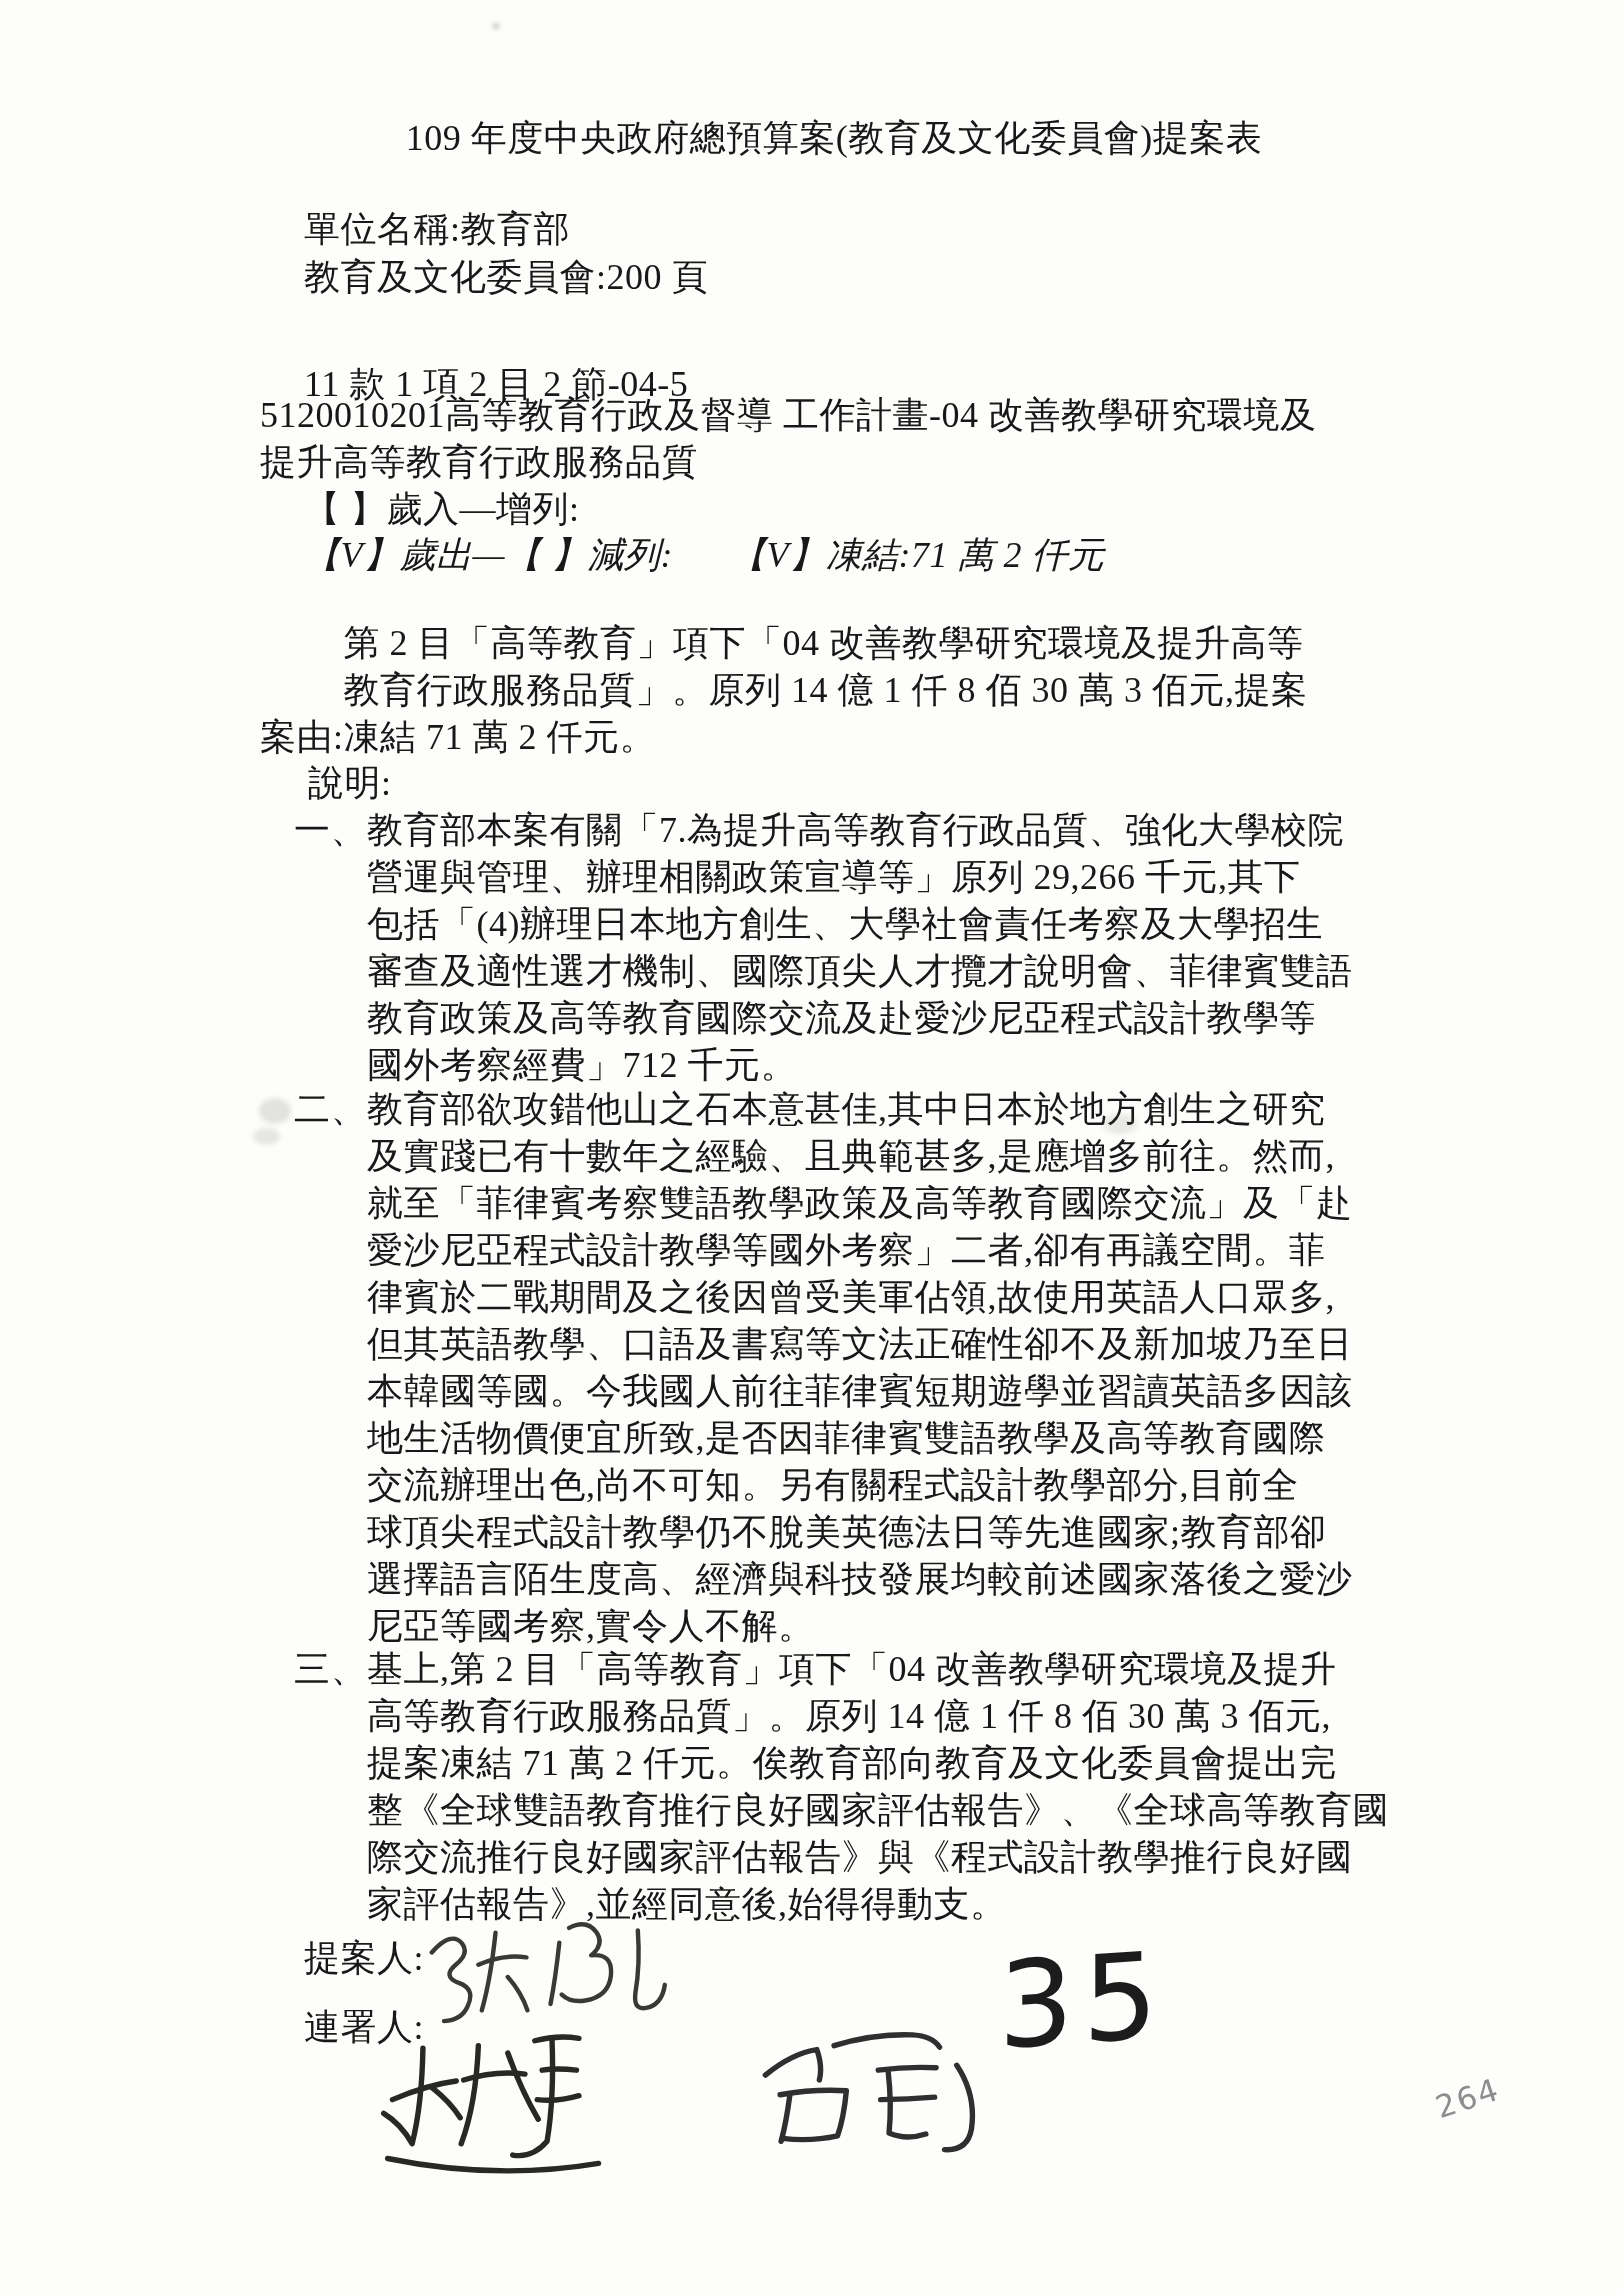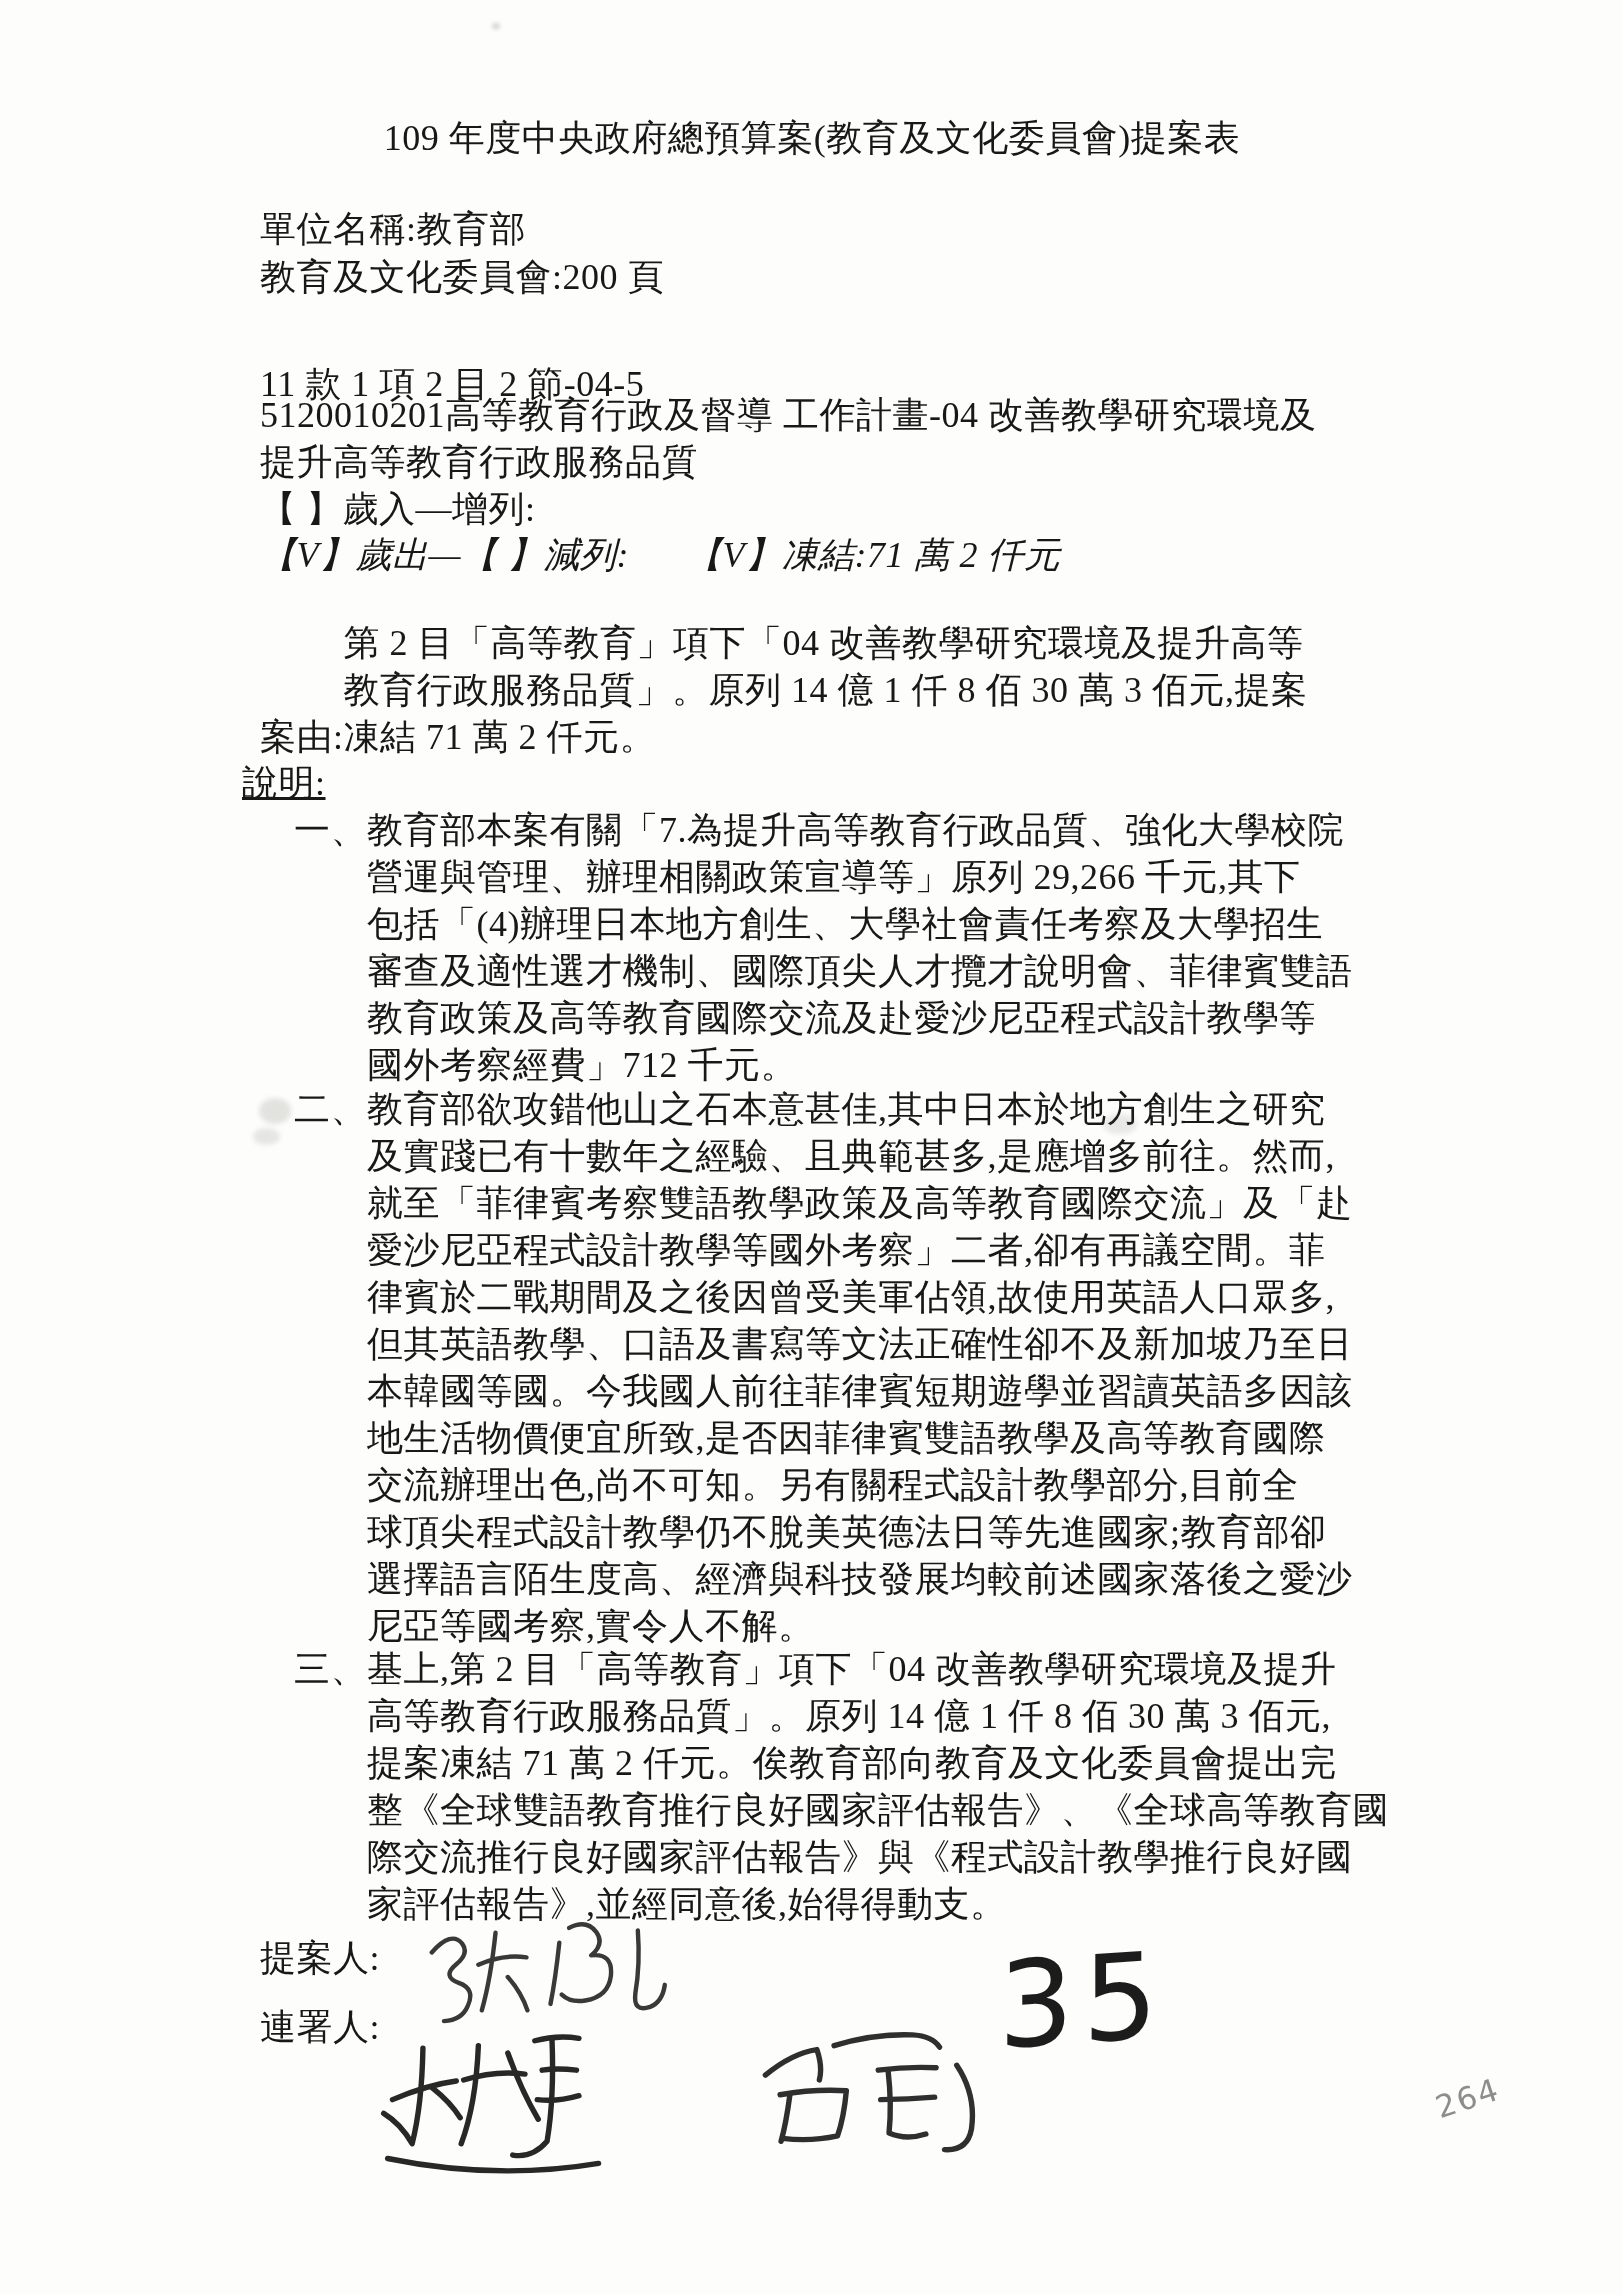--- a/index.html
+++ b/index.html
@@ -14,20 +14,21 @@
     height: 2295px;
     background: #fdfdfb;
     overflow: hidden;
   }
   .line {
     position: absolute;
     font-size: 36px;
     line-height: 47px;
     white-space: pre;
     letter-spacing: 0.5px;
+    padding-left: 44px;
   }
   .title {
     left: 0;
     top: 115px;
     width: 1624px;
     text-align: center;
   }
   .lines {
     white-space: pre-line;
     font-size: 36px;
@@ -60,21 +61,21 @@
     white-space: pre;
     letter-spacing: 0.5px;
   }
   .pos-unit-name   { left: 260px; top: 206px; }
   .pos-unit-page   { left: 260px; top: 254px; }
   .pos-code1       { left: 260px; top: 346px; margin-top: 15px; }
   .pos-code2       { position: absolute; left: 260px; top: 392px; }
   .pos-chk1        { left: 260px; top: 486px; }
   .pos-chk2        { left: 260px; top: 532px; font-style: italic; }
   .pos-case        { left: 260px; top: 620px; }
-  .pos-explain     { left: 242px; top: 760px; text-decoration: underline; }
+  .pos-explain     { left: 264px; top: 760px; }
   .pos-item1       { top: 807px; }
   .pos-item2       { top: 1086px; }
   .pos-item3       { top: 1646px; }
   .pos-proposer    { left: 260px; top: 1935px; }
   .pos-cosigner    { left: 260px; top: 2004px; }
   .signatures {
     position: absolute;
     left: 0;
     top: 1864px;
     width: 1624px;

